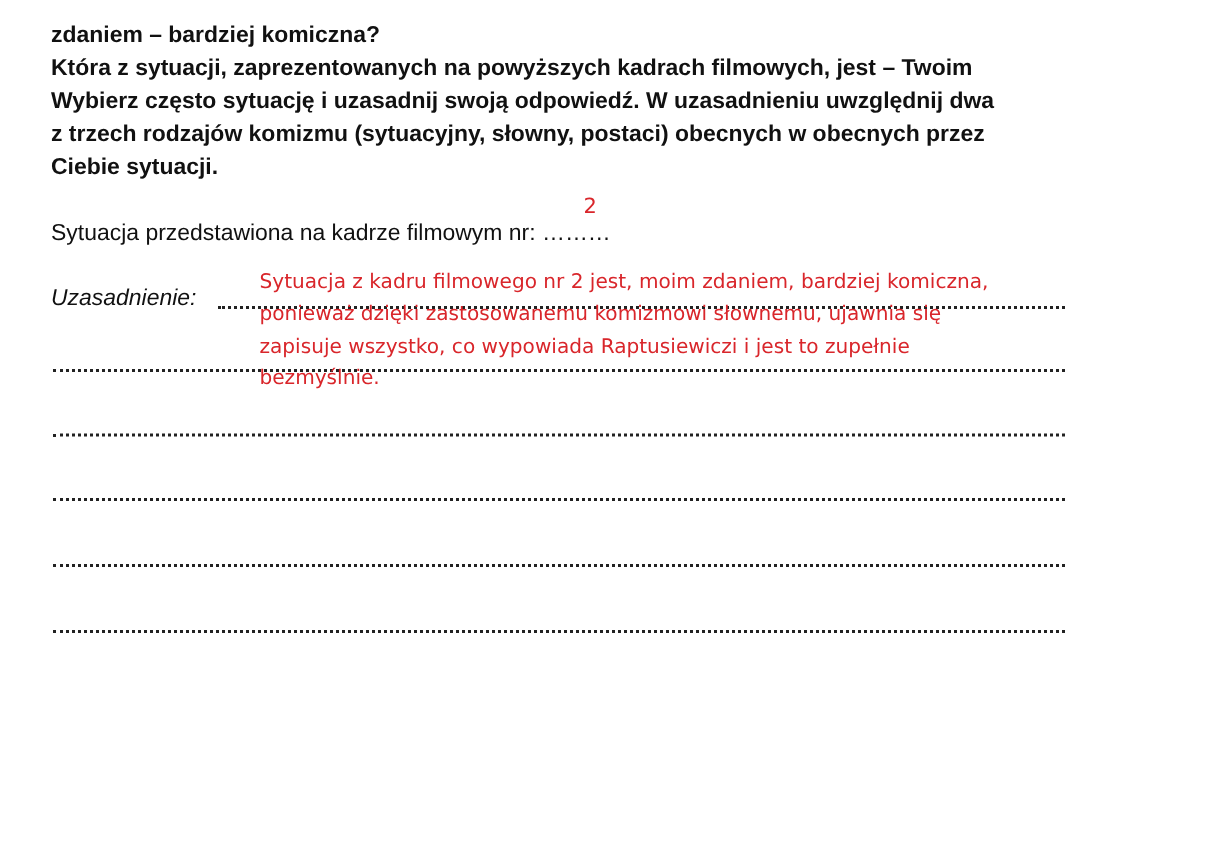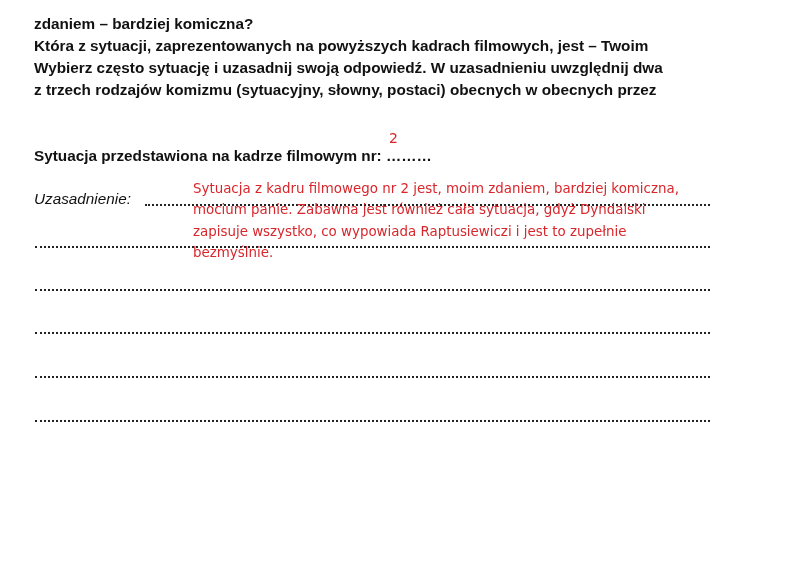--- a/index.html
+++ b/index.html
@@ -1,45 +1,46 @@
 <!DOCTYPE html>
 <html><head>
 <meta charset="utf-8">
 <style>
   html, body { margin:0; padding:0; }
   body { width:806px; height:564px; background:#ffffff; position:relative; overflow:hidden; font-family:"Liberation Sans", sans-serif; color:#111; }
   .question { position:absolute; left:34px; top:13px; width:700px; font-weight:bold; font-size:15.3px; line-height:22px; }
   .question div { white-space:nowrap; }
-  .situation-line { position:absolute; left:34px; top:147px; font-size:15.3px; white-space:nowrap;font-weight:bold; }
+  .situation-line { position:absolute; left:34px; top:147px; font-size:15.3px; white-space:nowrap; }
   .answer-number { position:absolute; left:389px; top:130px; font-family:"DejaVu Sans", sans-serif; font-size:14px; color:#d9262b; }
   .just-label { position:absolute; left:34px; top:190px; font-size:15.3px; white-space:nowrap;font-style:italic; }
   .dotline { position:absolute; height:0; border-top:2px dotted #222; }
-  .answer-text { position:absolute; left:173px; top:178px; width:560px; font-family:"DejaVu Sans", sans-serif; font-size:13.4px; line-height:21.4px; color:#d9262b;margin-left:20px; }
+  .answer-text { position:absolute; left:173px; top:178px; width:560px; font-family:"DejaVu Sans", sans-serif; font-size:13.4px; line-height:21.4px; color:#d9262b; }
   .answer-text div { white-space:nowrap; }
 </style>
 </head>
 <body>
 
 <div class="question">
   <div>zdaniem – bardziej komiczna?</div>
   <div>Która z sytuacji, zaprezentowanych na powyższych kadrach filmowych, jest – Twoim</div>
   <div>Wybierz często sytuację i uzasadnij swoją odpowiedź. W uzasadnieniu uwzględnij dwa</div>
   <div>z trzech rodzajów komizmu (sytuacyjny, słowny, postaci) obecnych w obecnych przez</div>
+  <div>Ciebie sytuacji.</div>
 </div>
 
 <div class="situation-line">Sytuacja przedstawiona na kadrze filmowym nr: ………</div>
 <div class="answer-number">2</div>
 
 <div class="just-label">Uzasadnienie: </div>
 
 <div class="dotline" style="left:145px; top:204px; width:565px;"></div>
 <div class="dotline" style="left:35px; top:246px; width:675px;"></div>
 <div class="dotline" style="left:35px; top:289px; width:675px;"></div>
 <div class="dotline" style="left:35px; top:332px; width:675px;"></div>
 <div class="dotline" style="left:35px; top:376px; width:675px;"></div>
 <div class="dotline" style="left:35px; top:420px; width:675px;"></div>
 
 <div class="answer-text">
   <div>Sytuacja z kadru filmowego nr 2 jest, moim zdaniem, bardziej komiczna,</div>
-  <div>mocium panie. Zabawna jest również cała sytuacja, gdyż Dyndalski</div>
+  <div>ponieważ dzięki zastosowanemu komizmowi słownemu, ujawnia się</div>
   <div>zapisuje wszystko, co wypowiada Raptusiewiczi i  jest to zupełnie</div>
   <div>bezmyślnie.</div>
 </div>
 
 </body></html>

